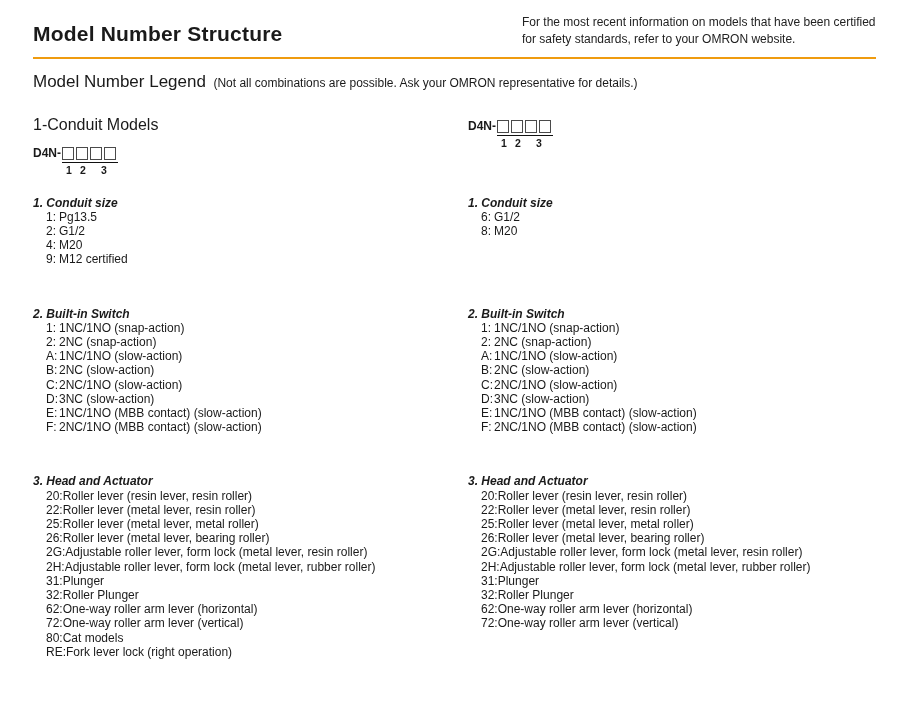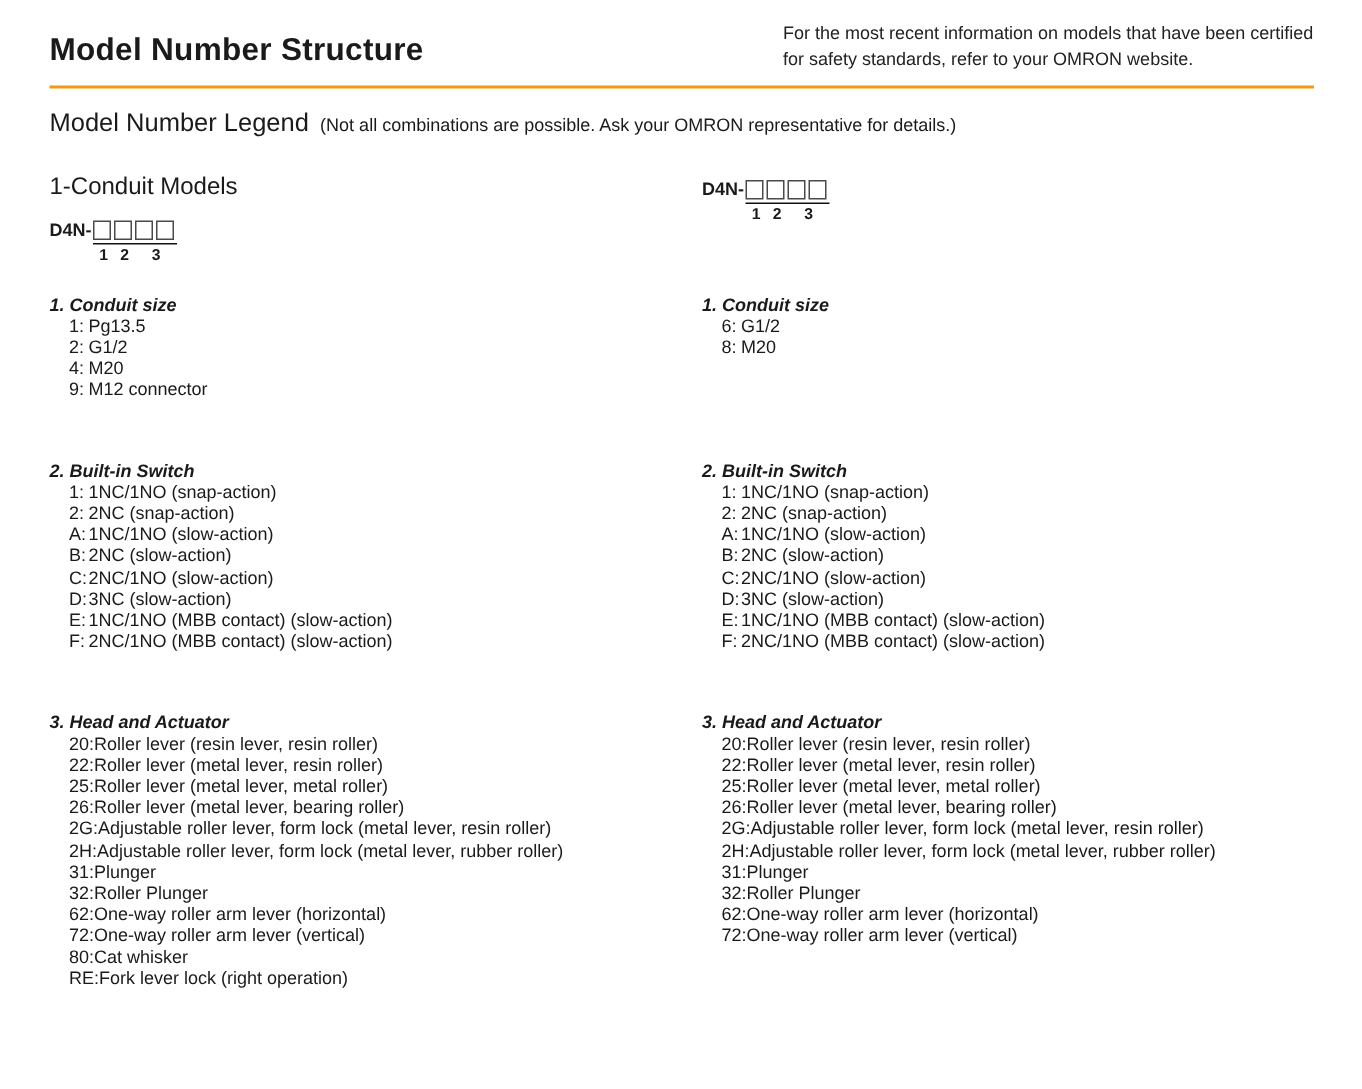--- a/index.html
+++ b/index.html
@@ -86,21 +86,21 @@
         <div class="item">
           <span class="code">2:</span>
           <span class="desc">G1/2</span>
         </div>
         <div class="item">
           <span class="code">4:</span>
           <span class="desc">M20</span>
         </div>
         <div class="item">
           <span class="code">9:</span>
-          <span class="desc">M12 connector</span>
+          <span class="desc">M12 certified</span>
         </div>
       </div>
       <div class="section" style="grid-area: 3 / 1;">
         <div class="section-title">2. Built-in Switch</div>
         <div class="item">
           <span class="code">1:</span>
           <span class="desc">1NC/1NO (snap-action)</span>
         </div>
         <div class="item">
           <span class="code">2:</span>
@@ -168,21 +168,21 @@
         <div class="item">
           <span class="code">62:</span>
           <span class="desc">One-way roller arm lever (horizontal)</span>
         </div>
         <div class="item">
           <span class="code">72:</span>
           <span class="desc">One-way roller arm lever (vertical)</span>
         </div>
         <div class="item">
           <span class="code">80:</span>
-          <span class="desc">Cat whisker</span>
+          <span class="desc">Cat models</span>
         </div>
         <div class="item">
           <span class="code">RE:</span>
           <span class="desc">Fork lever lock (right operation)</span>
         </div>
       </div>
       <div class="model-block" style="grid-area: 1 / 2;"><div class="model-diagram">
           <span class="model-prefix">D4N-</span>
           <span class="boxes">
             <span class="box"></span>

